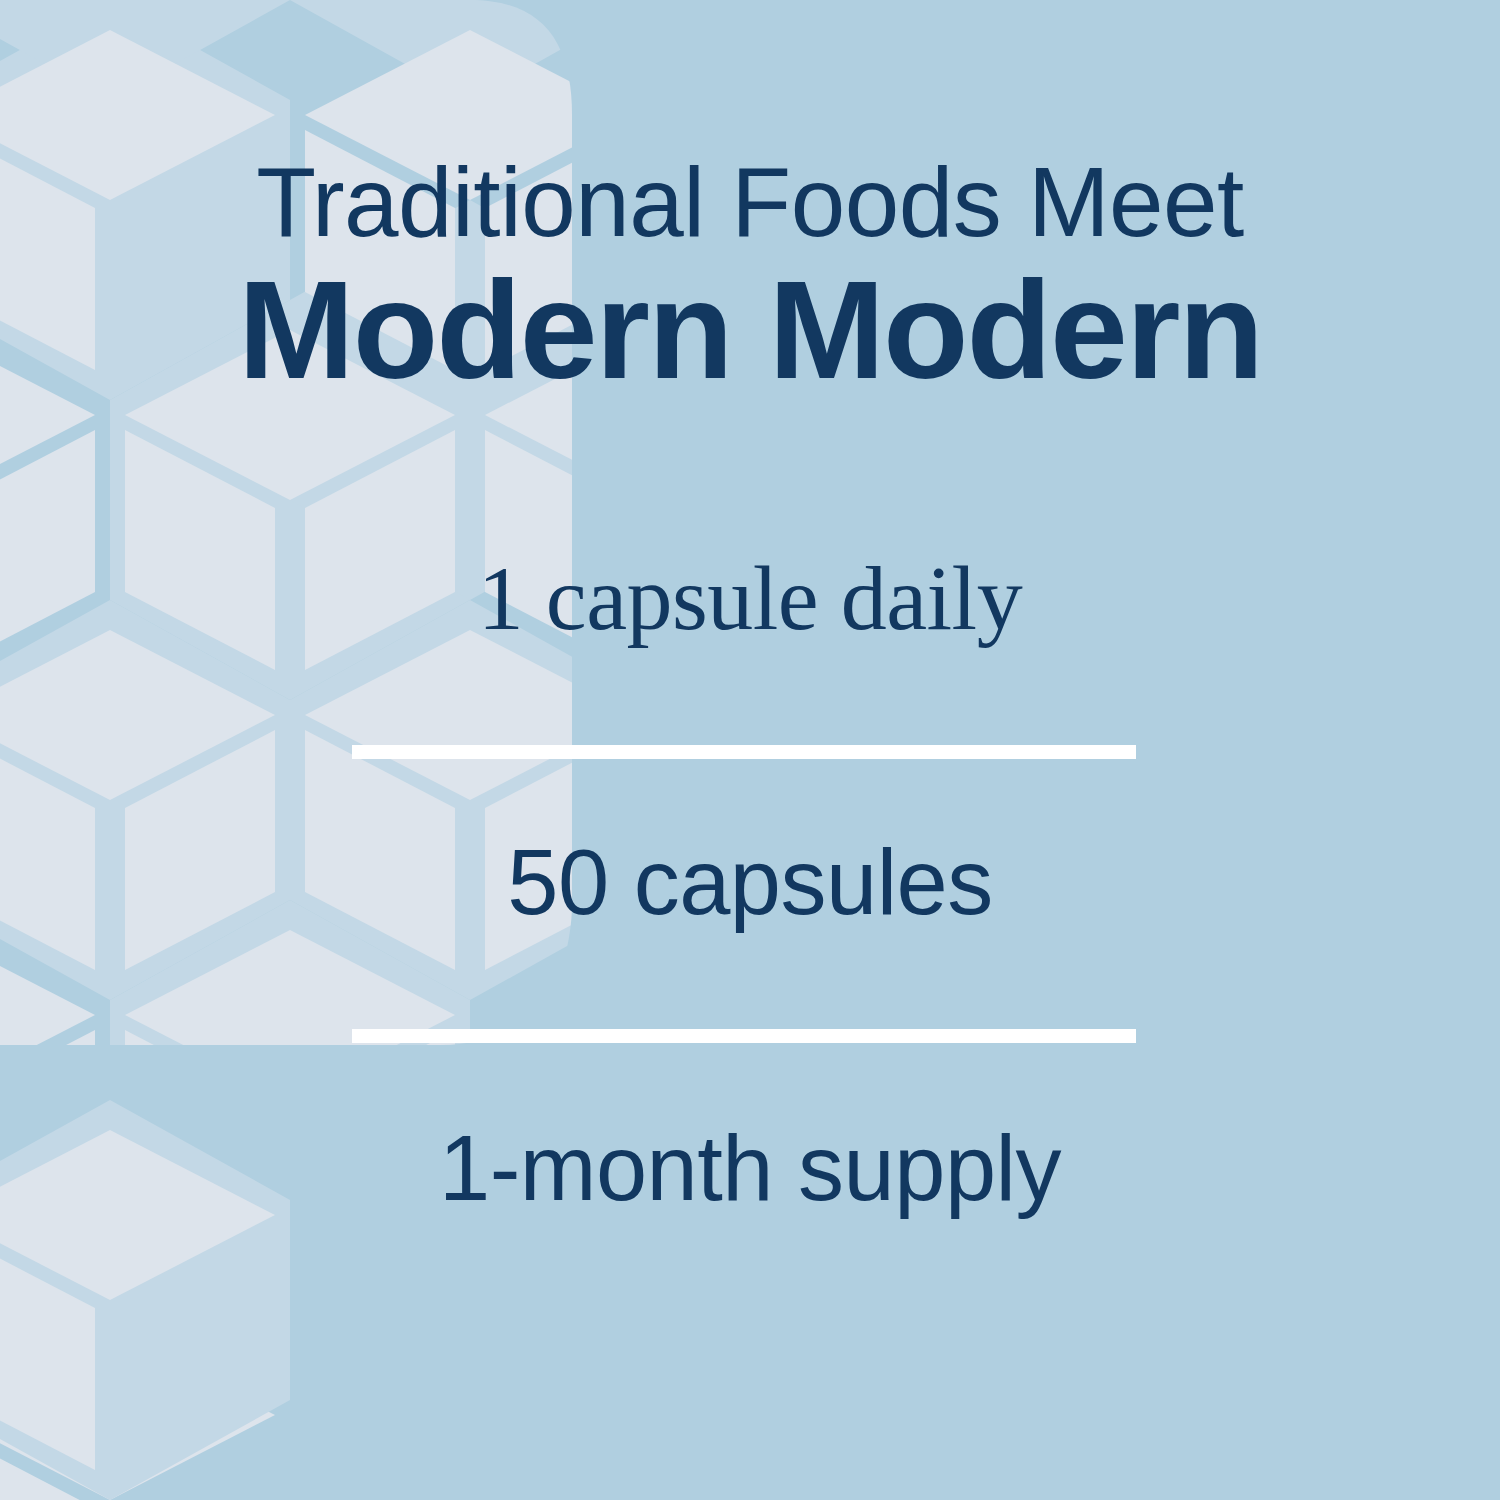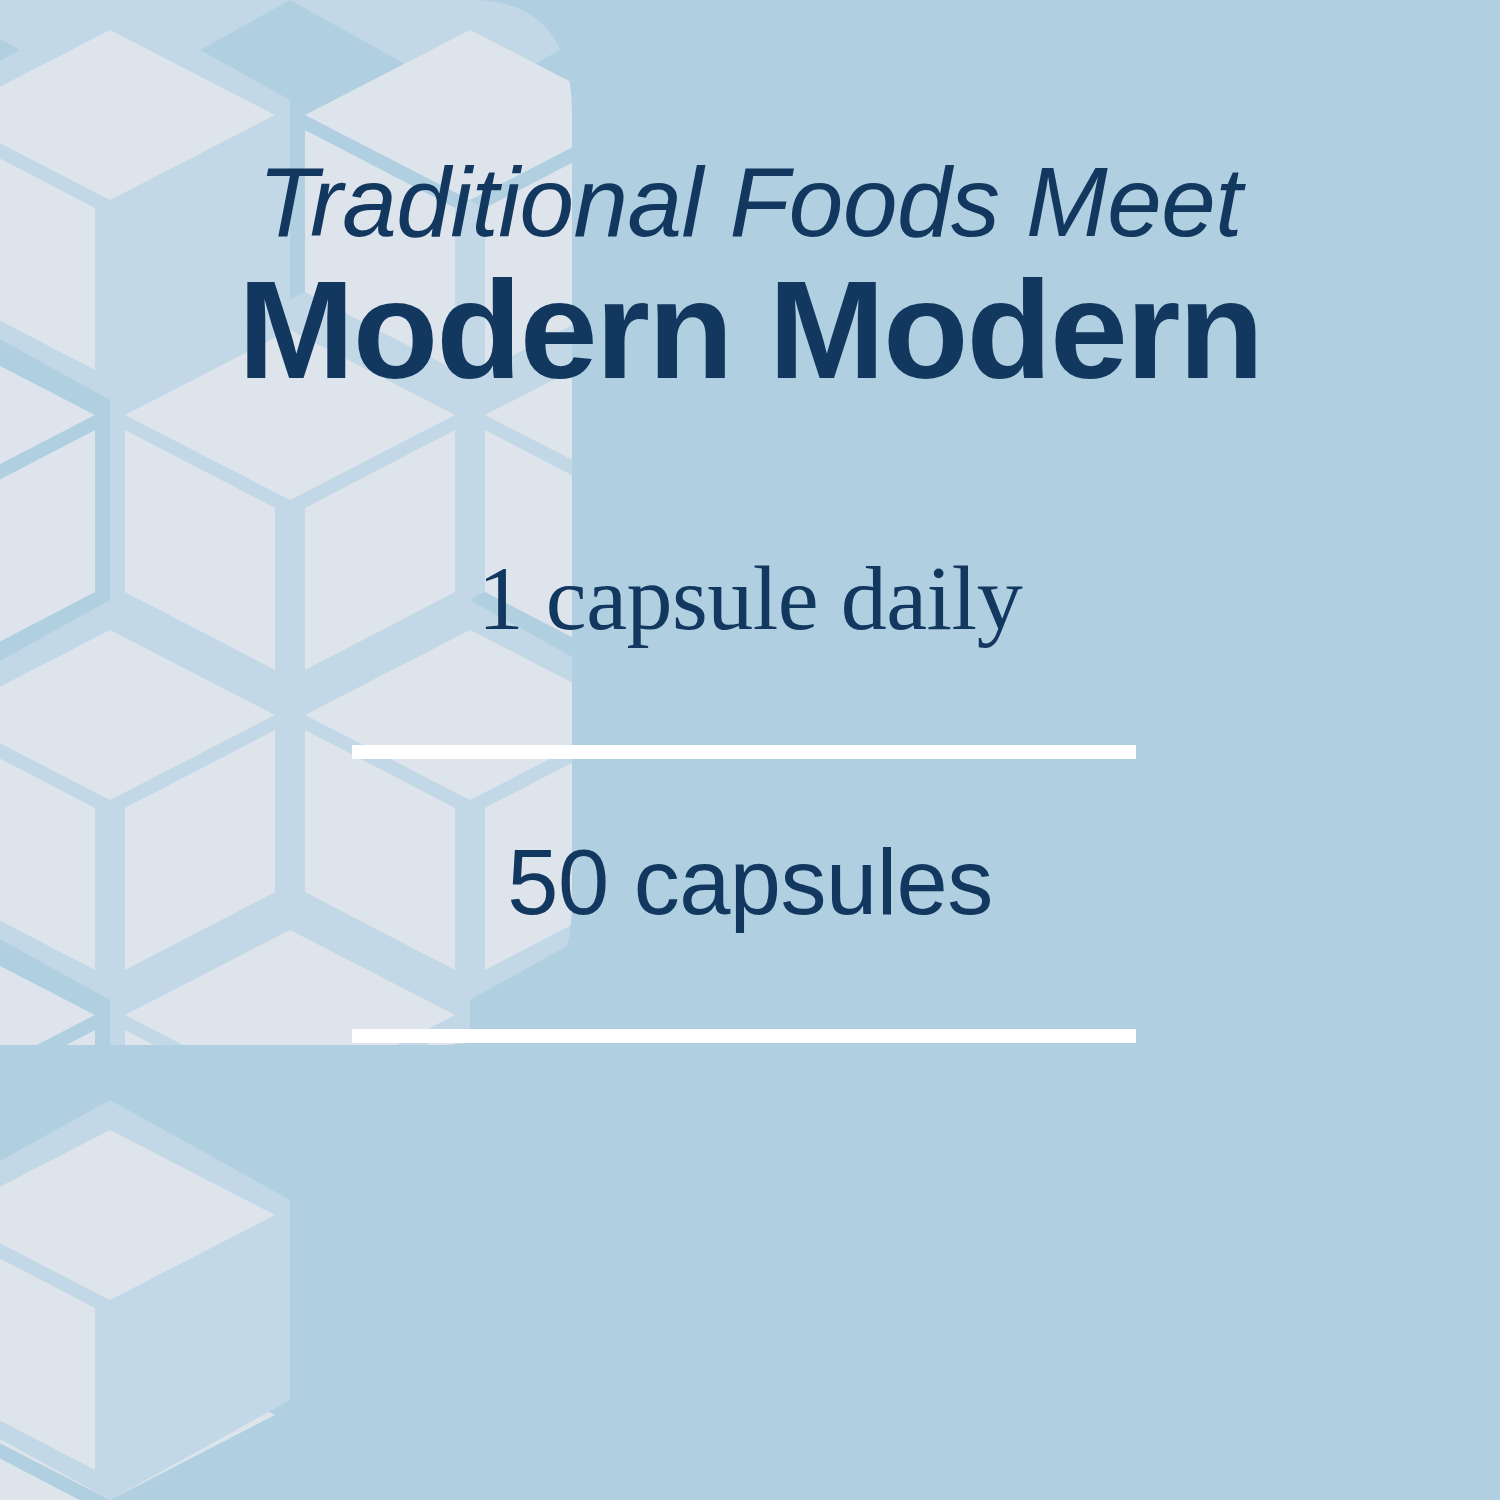--- a/index.html
+++ b/index.html
@@ -49,21 +49,20 @@
     text-align: center;
     color: #123860;
   }
 
   .headline-top {
     font-size: 98px;
     line-height: 104px;
     font-weight: 400;
     letter-spacing: -0.5px;
     white-space: nowrap;
-    font-style: italic;
   }
 
   .headline-bottom {
     font-size: 140px;
     line-height: 148px;
     font-weight: 700;
     letter-spacing: -2px;
     white-space: nowrap;
     margin-top: 2px;
   }
@@ -191,15 +190,16 @@
     </div>
 
     <div class="fact-line" id="fact-1">1 capsule daily</div>
 
     <div class="divider" id="divider-1"></div>
 
     <div class="fact-line" id="fact-2">50 capsules</div>
 
     <div class="divider" id="divider-2"></div>
 
+    <div class="fact-line" id="fact-3">1-month supply</div>
 
   </div>
 </div>
 
 </body></html>

